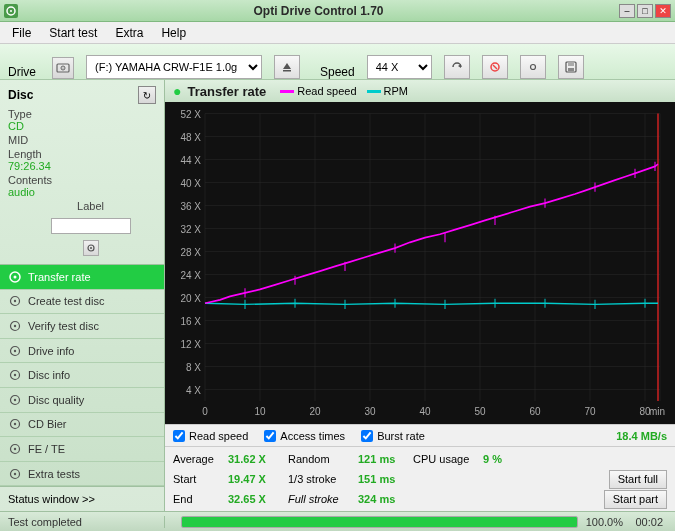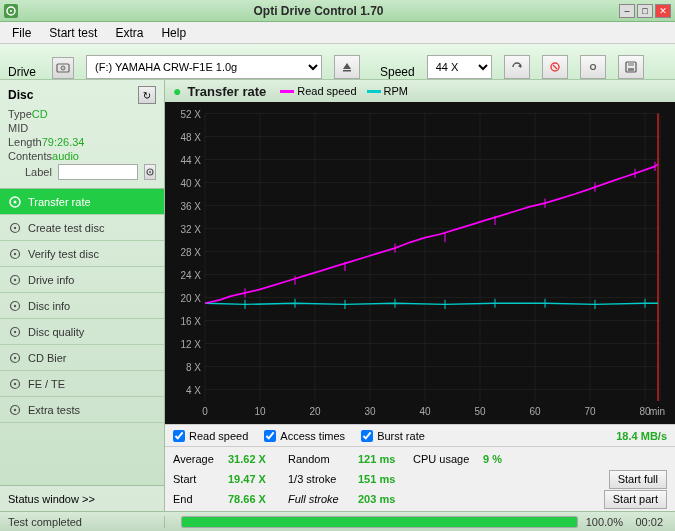--- a/index.html
+++ b/index.html
@@ -44,21 +44,21 @@
       gap: 12px;
       border-bottom: 1px solid #a8c8a8;
     }
     .drive-label { font-size: 12px; margin-right: 4px; }
     .drive-select {
       height: 24px;
       border: 1px solid #aaa;
       background: white;
       font-size: 11px;
       padding: 0 4px;
-      width: 236px;
+      width: 176px;
     }
     .toolbar-btn {
       height: 24px;
       width: 26px;
       border: 1px solid #aaa;
       background: linear-gradient(to bottom, #f8f8f8, #e0e0e0);
       cursor: pointer;
       display: flex;
       align-items: center;
       justify-content: center;
@@ -91,21 +91,21 @@
       border-bottom: 1px solid #a0c0a0;
     }
     .disc-header {
       display: flex;
       align-items: center;
       justify-content: space-between;
       margin-bottom: 4px;
     }
     .disc-title { font-weight: bold; font-size: 12px; }
     .disc-refresh { width: 18px; height: 18px; border: 1px solid #888; background: linear-gradient(to bottom, #f0f0f0, #d8d8d8); cursor: pointer; display: flex; align-items: center; justify-content: center; font-size: 10px; }
-    .disc-row { display: flex; justify-content: flex-start; margin-bottom: 2px; font-size: 11px; }
+    .disc-row { display: flex; justify-content: center; margin-bottom: 2px; font-size: 11px; flex-direction: column; }
     .disc-key { color: #444; }
     .disc-val { color: #22aa22; font-weight: 500; }
     .label-input { width: 80px; height: 16px; border: 1px solid #aaa; font-size: 10px; }
     .label-row { display: flex; align-items: center; gap: 6px; margin-left: 17px; }
 
     .nav-item {
       height: 26px;
       display: flex;
       align-items: center;
       padding: 0 8px;
@@ -567,23 +567,23 @@
         <span style="font-size:11px;min-width:55px;">Start</span>
         <span style="font-size:11px;color:#22aa22;font-weight:bold;min-width:60px;">19.47 X</span>
         <span style="font-size:11px;min-width:70px;">1/3 stroke</span>
         <span style="font-size:11px;color:#22aa22;font-weight:bold;min-width:55px;">151 ms</span>
         <span style="font-size:11px;flex:1;"></span>
         <button class="action-btn" style="font-size:11px;height:19px;cursor:pointer;text-align:center;">Start full</button>
       </div>
 
       <div style="display:flex;align-items:center;height:20px;gap:0;">
         <span style="font-size:11px;min-width:55px;">End</span>
-        <span style="font-size:11px;color:#22aa22;font-weight:bold;min-width:60px;">78.66 X</span>
+        <span style="font-size:11px;color:#22aa22;font-weight:bold;min-width:60px;">32.65 X</span>
         <span style="font-size:11px;min-width:70px;font-style:italic;">Full stroke</span>
-        <span style="font-size:11px;color:#22aa22;font-weight:bold;min-width:55px;">203 ms</span>
+        <span style="font-size:11px;color:#22aa22;font-weight:bold;min-width:55px;">324 ms</span>
         <span style="font-size:11px;flex:1;"></span>
         <button class="action-btn" style="font-size:11px;height:19px;cursor:pointer;">Start part</button>
       </div>
     </div>
 
   </div>
 </div>
 
 <div class="status-bar">
   <span class="status-text">Test completed</span>

